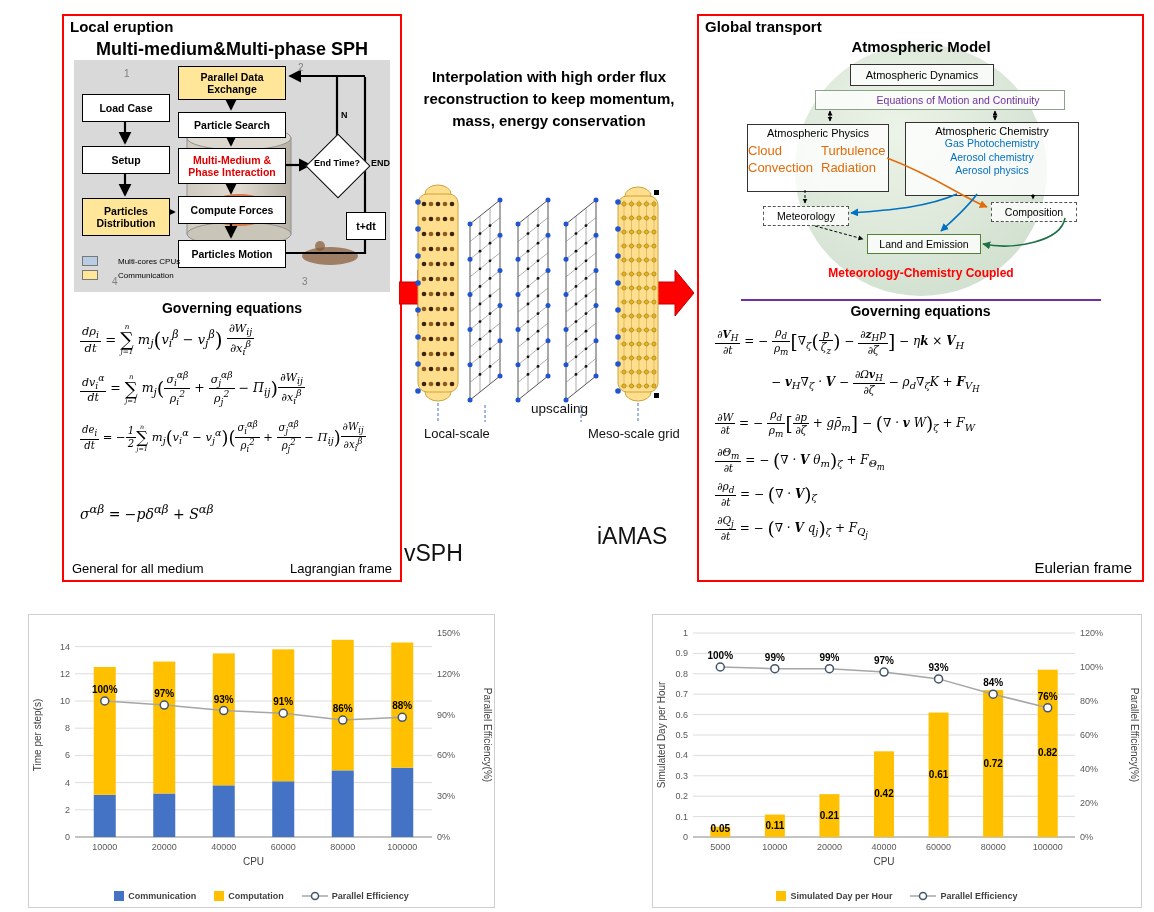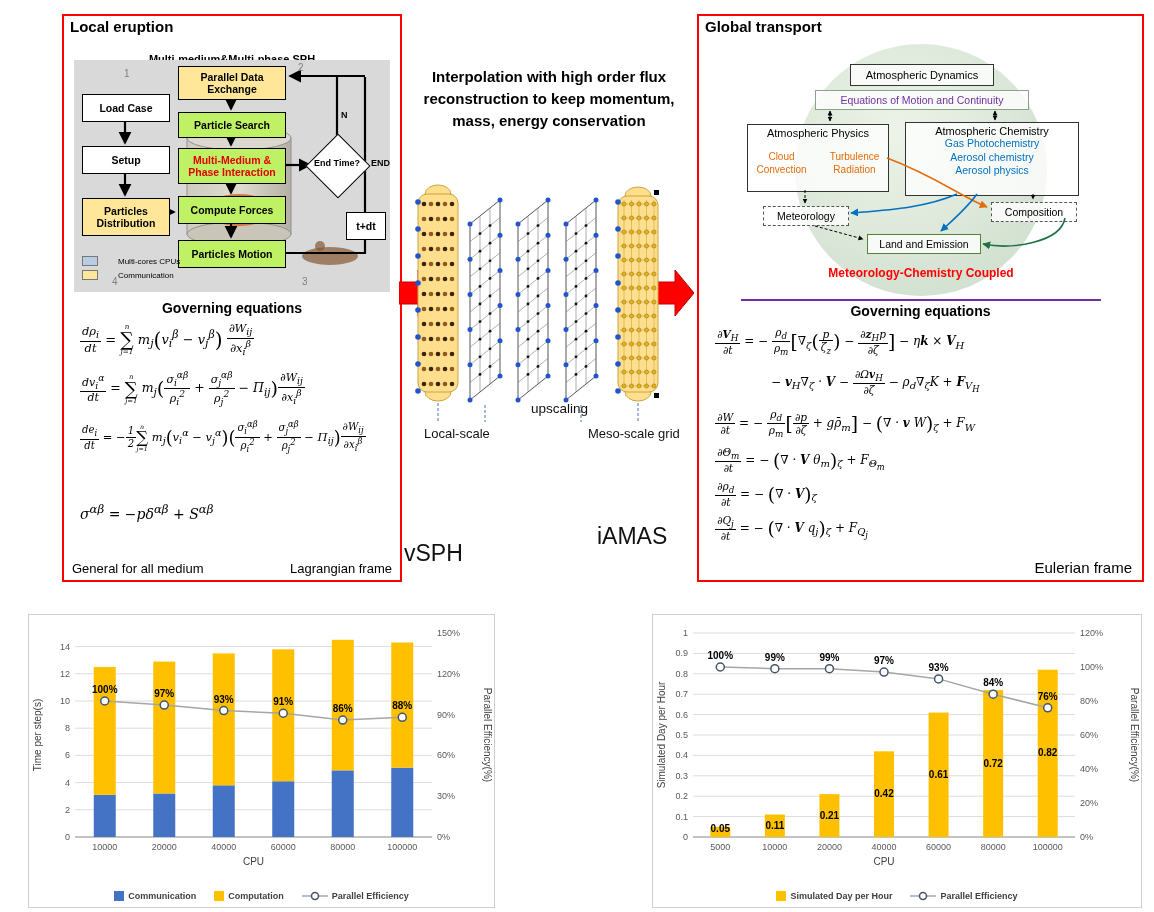--- a/index.html
+++ b/index.html
@@ -10,21 +10,21 @@
   .panel-title{position:absolute;left:6px;top:2px;font-weight:bold;font-size:15px;}
   .center-text{text-align:center;}
   .bold{font-weight:bold;}
 
   
   #flowchart{position:absolute;left:10px;top:44px;width:316px;height:232px;background:#d9d9d9;}
   .fc-node{position:absolute;display:flex;align-items:center;justify-content:center;text-align:center;
            border:1.5px solid #000;font-size:10.5px;font-weight:bold;white-space:pre-line;line-height:1.15;
            background:#fff;z-index:2;}
   .fc-yellow{background:#ffe699;}
-  .fc-blue{background:#bef264;}
+  .fc-blue{background:#ffffff;}
   .fc-redtext{color:#e00000;}
   .fc-diamond{position:absolute;left:241px;top:83px;width:44px;height:44px;background:#fff;
               border:1.5px solid #000;transform:rotate(45deg);z-index:2;}
   .fc-small{position:absolute;font-size:9px;font-weight:bold;z-index:3;}
   .fc-num{position:absolute;font-size:10px;color:#7f7f7f;z-index:3;}
   .fc-legend-row{position:absolute;display:flex;align-items:center;gap:20px;font-size:8px;z-index:3;}
   .fc-sw{width:14px;height:8px;border:1px solid #777;display:inline-block;}
 
   
   .eq{position:absolute;font-family:"DejaVu Serif",serif;font-style:italic;color:#000;white-space:nowrap;}
@@ -54,21 +54,21 @@
   .big-label{position:absolute;font-size:23px;color:#111;}
   .mid-label{position:absolute;font-size:13px;color:#111;}
 </style>
 </head>
 <body>
 
 <div class="canvas">
 
   <div class="panel" id="left-panel" style="left:62px;top:14px;width:336px;height:564px;">
     <div class="panel-title">Local eruption</div>
-    <div class="abs bold center-text" style="left:0;top:37px;width:100%;font-size:11px;">Multi-medium&amp;Multi-phase SPH</div>
+    <div class="abs bold center-text" style="left:0;top:23px;width:100%;font-size:18px;">Multi-medium&amp;Multi-phase SPH</div>
 
     <div id="flowchart">
 
       <svg width="316" height="232" style="position:absolute;left:0;top:0;z-index:1;">
         <defs>
           <marker id="ah" markerWidth="7" markerHeight="7" refX="5.2" refY="3" orient="auto">
             <path d="M0,0 L6,3 L0,6 z" fill="#000"></path>
           </marker>
           <linearGradient id="cylgrad" x1="0" y1="0" x2="1" y2="0">
             <stop offset="0" stop-color="#cfcabf"></stop>
@@ -476,26 +476,27 @@
   </svg>
   <div class="mid-label" style="left:424px;top:426px;">Local-scale</div>
   <div class="mid-label" style="left:531px;top:401px;font-size:13.5px;">upscaling</div>
   <div class="mid-label" style="left:588px;top:426px;">Meso-scale grid</div>
 
   <div class="panel" id="right-panel" style="left:697px;top:14px;width:443px;height:564px;">
     <div class="panel-title">Global transport</div>
 
     <div id="atmos-diagram">
       <div class="am-globe"></div>
+      <div class="abs bold center-text" style="left:0;top:0;width:100%;font-size:15px;">Atmospheric Model</div>
       <div class="am-box" style="left:105px;top:26px;width:142px;height:20px;">Atmospheric Dynamics</div>
-      <div class="am-box" style="left:70px;top:52px;width:212px;height:18px;font-size:10.5px;color:#7030a0;border-color:#8aa28a;">Equations of Motion and Continuity</div>
+      <div class="am-box" style="left:70px;top:52px;width:212px;height:18px;font-size:10.5px;color:#7030a0;border-color:#8aa28a;padding-left:36px;">Equations of Motion and Continuity</div>
 
       <div class="am-box" style="left:2px;top:86px;width:140px;height:64px;flex-direction:column;justify-content:flex-start;padding-top:2px;">
         <div style="font-size:11px;">Atmospheric Physics</div>
-        <div style="display:grid;grid-template-columns:1fr 1fr;gap:2px 6px;font-size:10px;color:#e36c0a;margin-top:12px;text-align:center;width:100%;">
+        <div style="display:grid;grid-template-columns:1fr 1fr;gap:2px 6px;font-size:13px;color:#e36c0a;margin-top:4px;text-align:left;width:100%;">
           <span>Cloud</span>
           <span>Turbulence</span>
           <span>Convection</span>
           <span>Radiation</span>
         </div>
       </div>
 
       <div class="am-box" style="left:160px;top:84px;width:172px;height:70px;flex-direction:column;justify-content:flex-start;padding-top:2px;">
         <div style="font-size:11px;">Atmospheric Chemistry</div>
         <div style="font-size:10.5px;color:#0070c0;line-height:1.3;text-align:center;">

